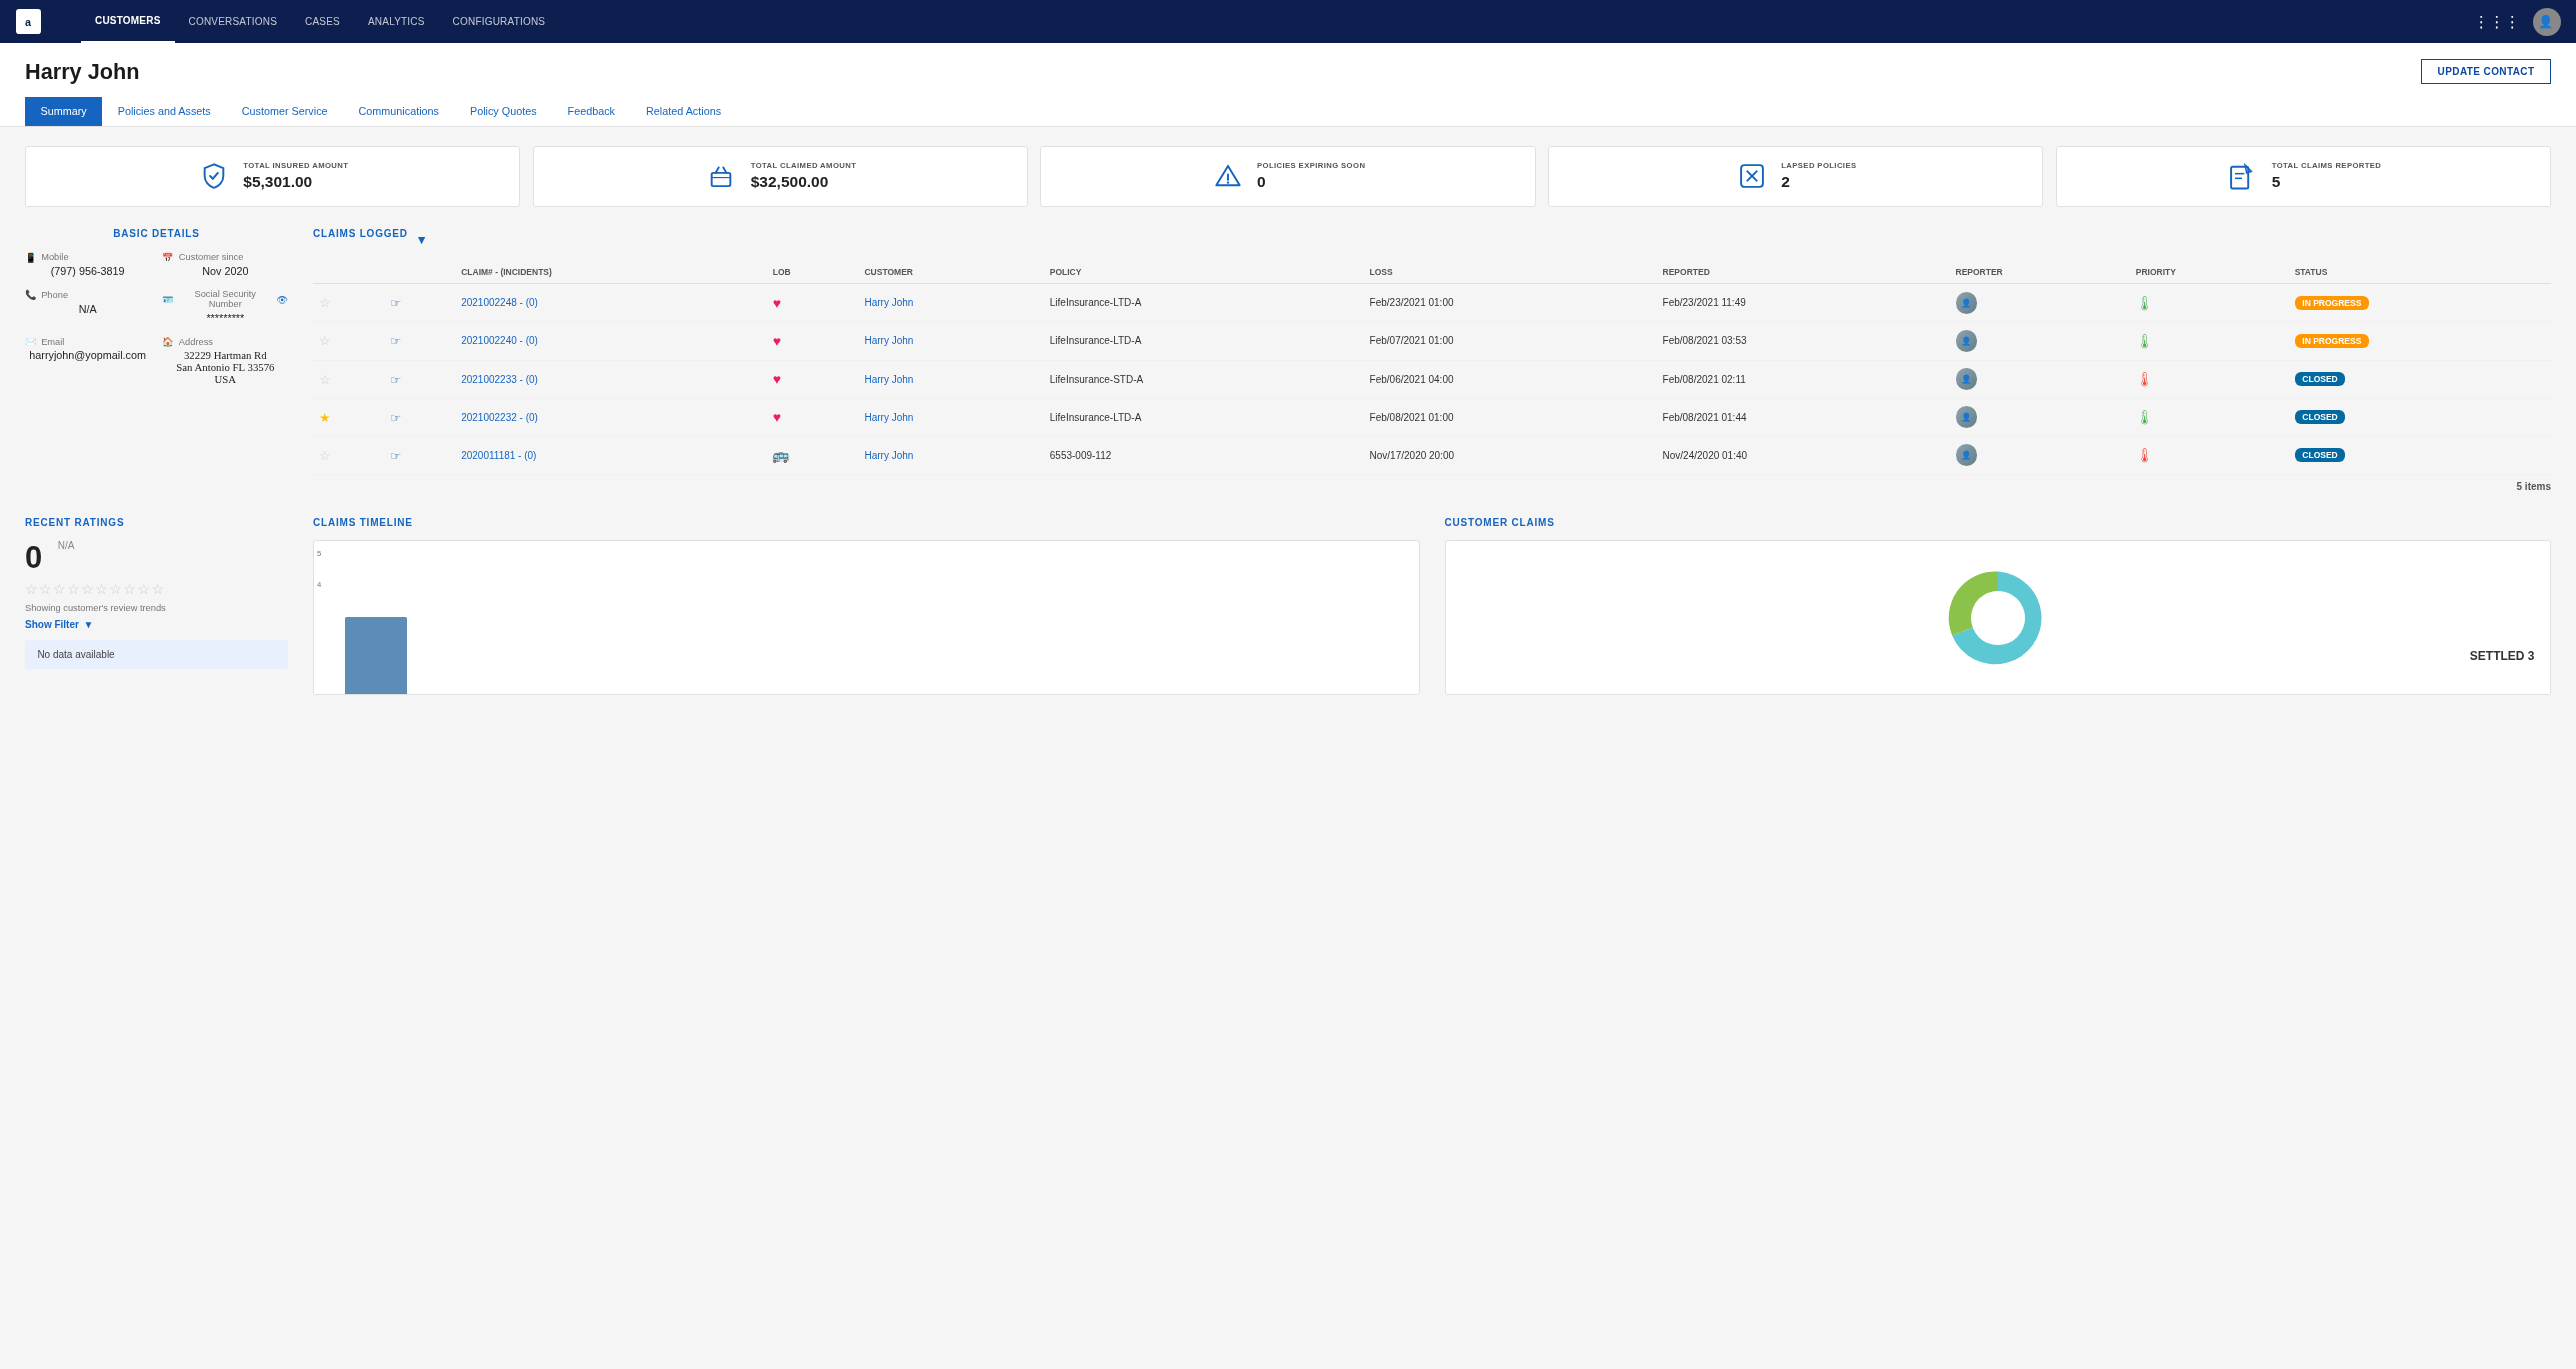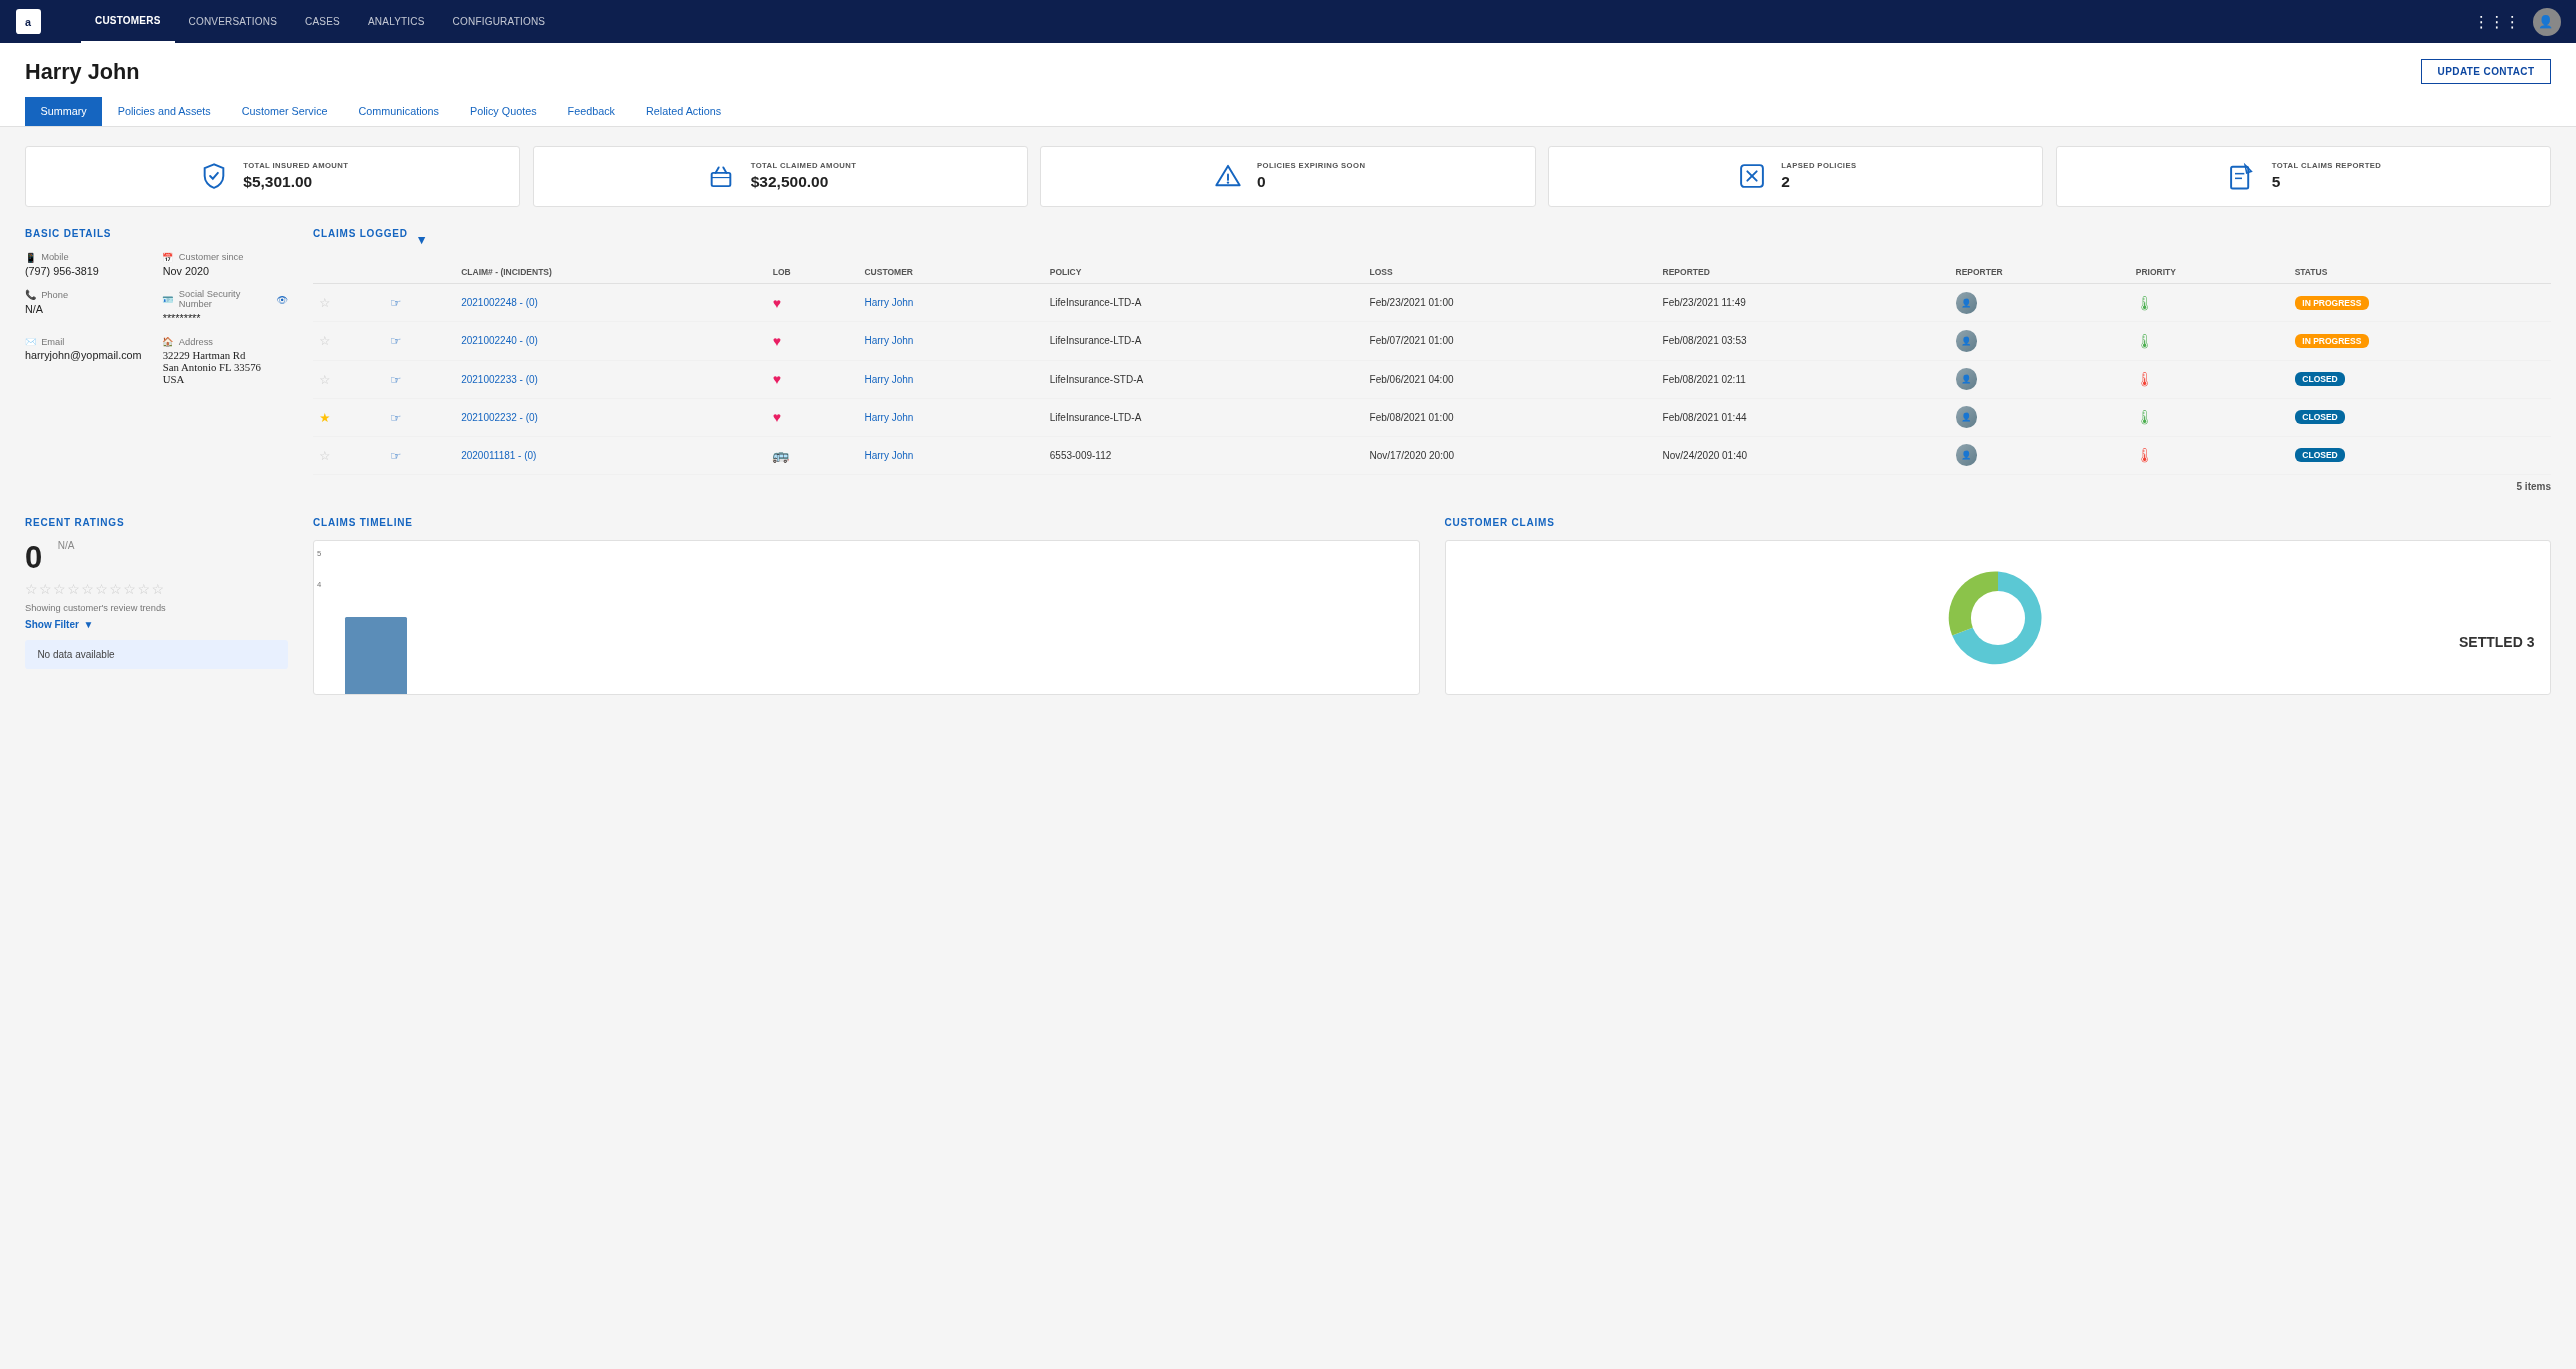--- a/index.html
+++ b/index.html
@@ -89,21 +89,21 @@
     .card-icon svg { width: 28px; height: 28px; }
     .card-info {}
     .card-label {
       font-size: 7.7px; font-weight: 700; color: #555; text-transform: uppercase;
       letter-spacing: 0.4px; margin-bottom: 3.1px;
     }
     .card-value { font-size: 15.5px; font-weight: 700; color: #222; }
 
     
     .two-col { display: flex; gap: 25px; }
-    .left-col { width: 263px; flex-shrink: 0; }
+    .left-col { width: 263px; flex-shrink: 0; text-align: center; }
     .right-col { flex: 1; min-width: 0; }
 
     
     .section-title {
       font-size: 10px; font-weight: 800; color: #1565c0; text-transform: uppercase;
       letter-spacing: 0.8px; margin-bottom: 12.4px;
     }
     .basic-details-grid {
       display: grid; grid-template-columns: 1fr 1fr; gap: 0 12.4px;
     }
@@ -191,22 +191,22 @@
     }
 
     
     .donut-container {
       background: white; border: 0.8px solid #e0e0e0; border-radius: 3.1px;
       height: 155px; display: flex; align-items: center; justify-content: center;
       position: relative; padding: 12.4px;
     }
     .donut-svg { width: 116px; height: 116px; }
     .settled-label {
-      position: absolute; right: 15.5px; bottom: 44px;
-      font-size: 14px; font-weight: 700; color: #333;
+      position: absolute; right: 15.5px; bottom: 31px;
+      font-size: 12px; font-weight: 700; color: #333;
     }
   </style>
 </head>
 <body>
 
 <nav class="top-nav">
   <div class="appian-logo">
     <div class="logo-box">a</div>
   </div>
   <div class="nav-items">

